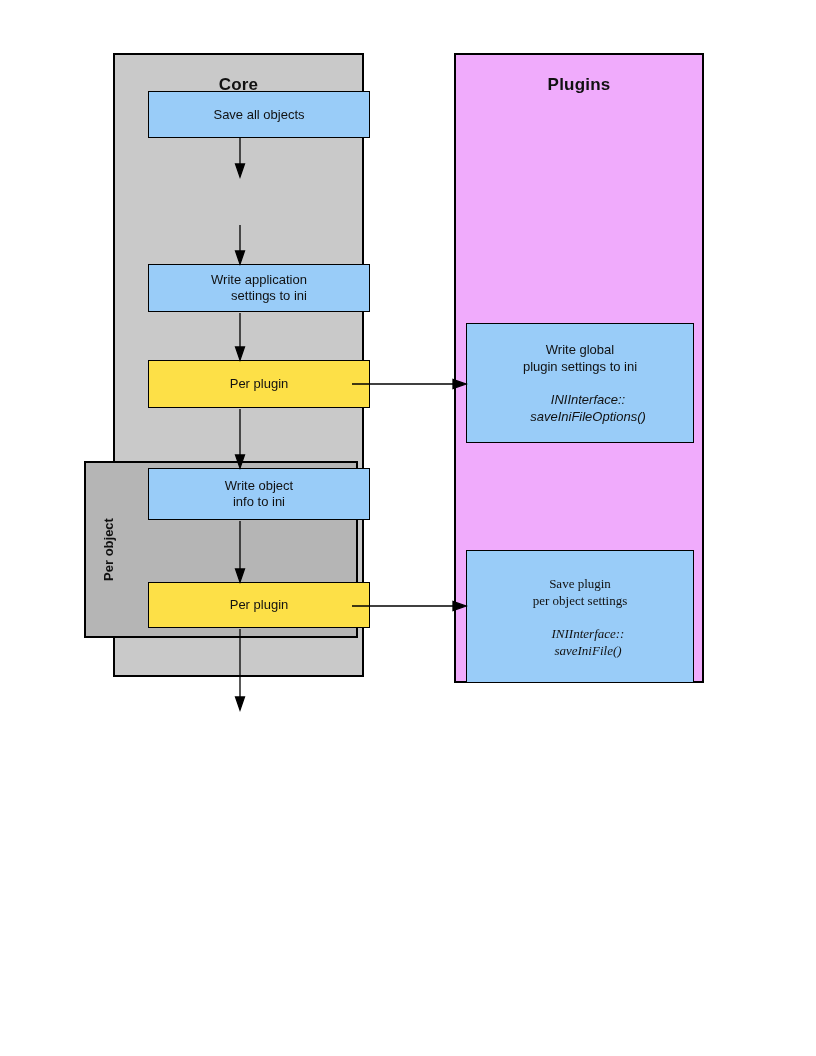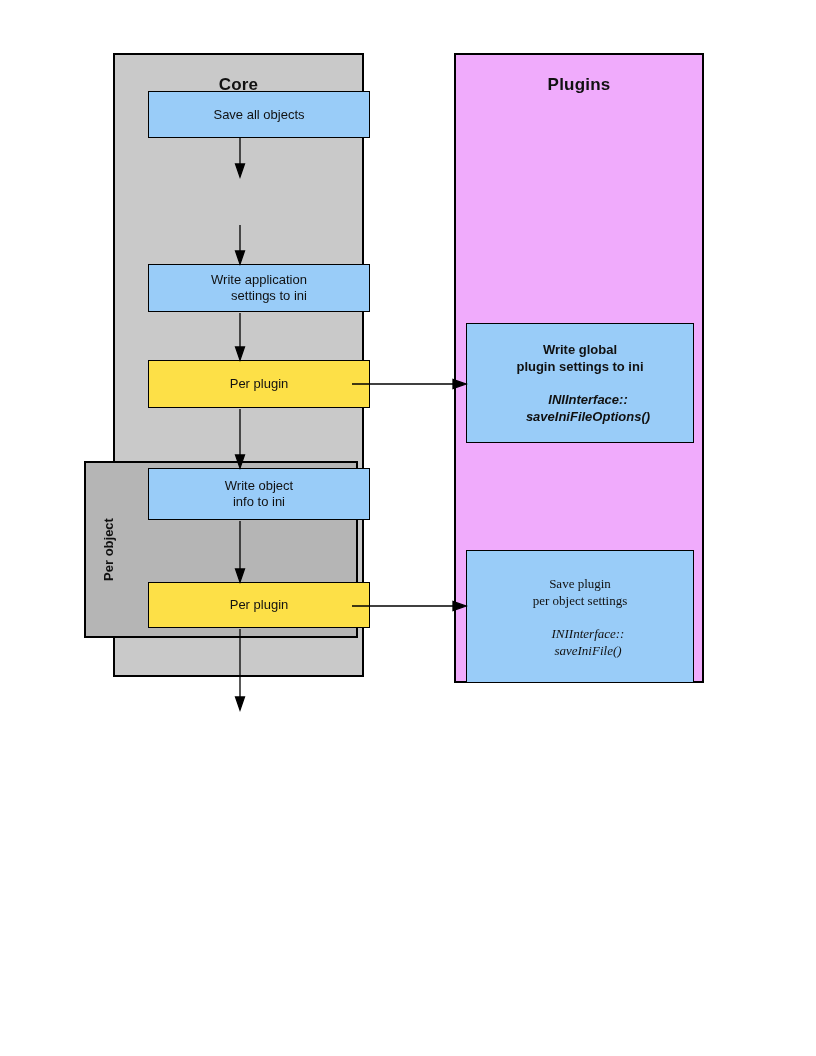--- a/index.html
+++ b/index.html
@@ -95,21 +95,21 @@
     flex-direction: column;
     align-items: center;
     justify-content: center;
     gap: 16px;
     text-align: center;
     font-size: 13px;
     line-height: 17px;
     white-space: pre-line;
     z-index: 3;
   }
-  .p1 { top: 323px; height: 120px; font-weight: bold; }
+  .p1 { top: 323px; height: 120px; }
   .p2 { top: 550px; height: 133px; font-family: Liberation Serif, serif; }
   .pbox .method { font-style: italic; margin-left: 16px; }
   .arrows {
     position: absolute;
     left: 0; top: 0;
     z-index: 4;
     pointer-events: none;
   }
 </style>
 </head>

